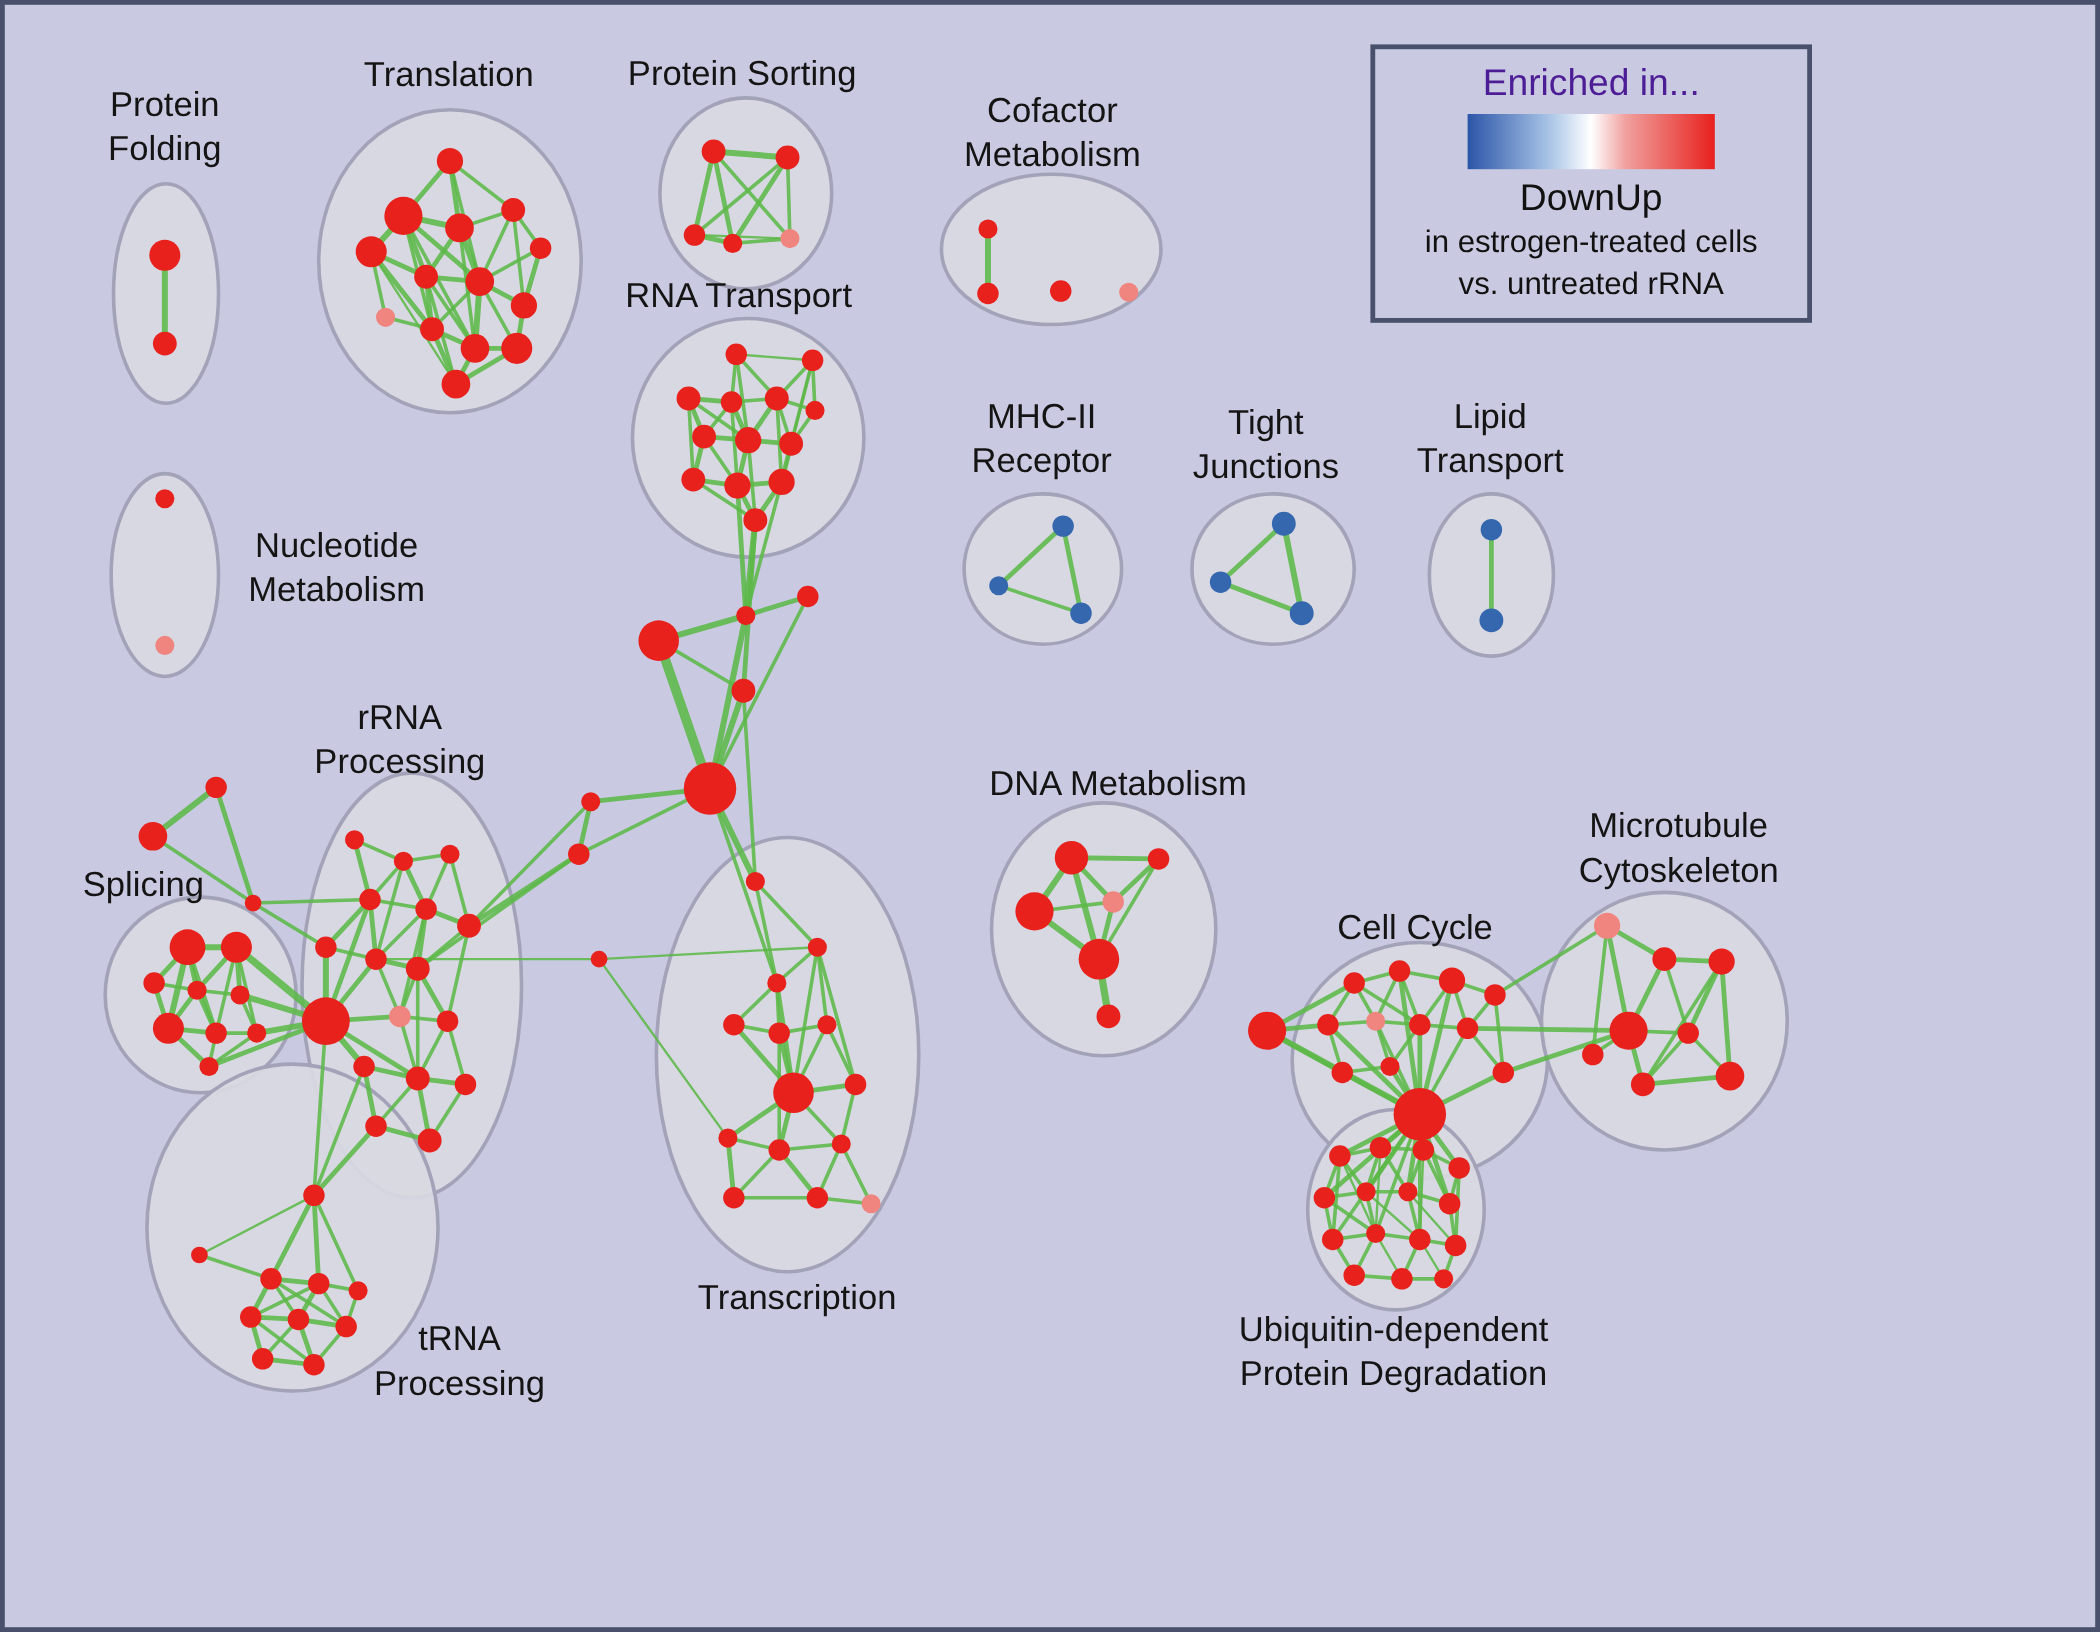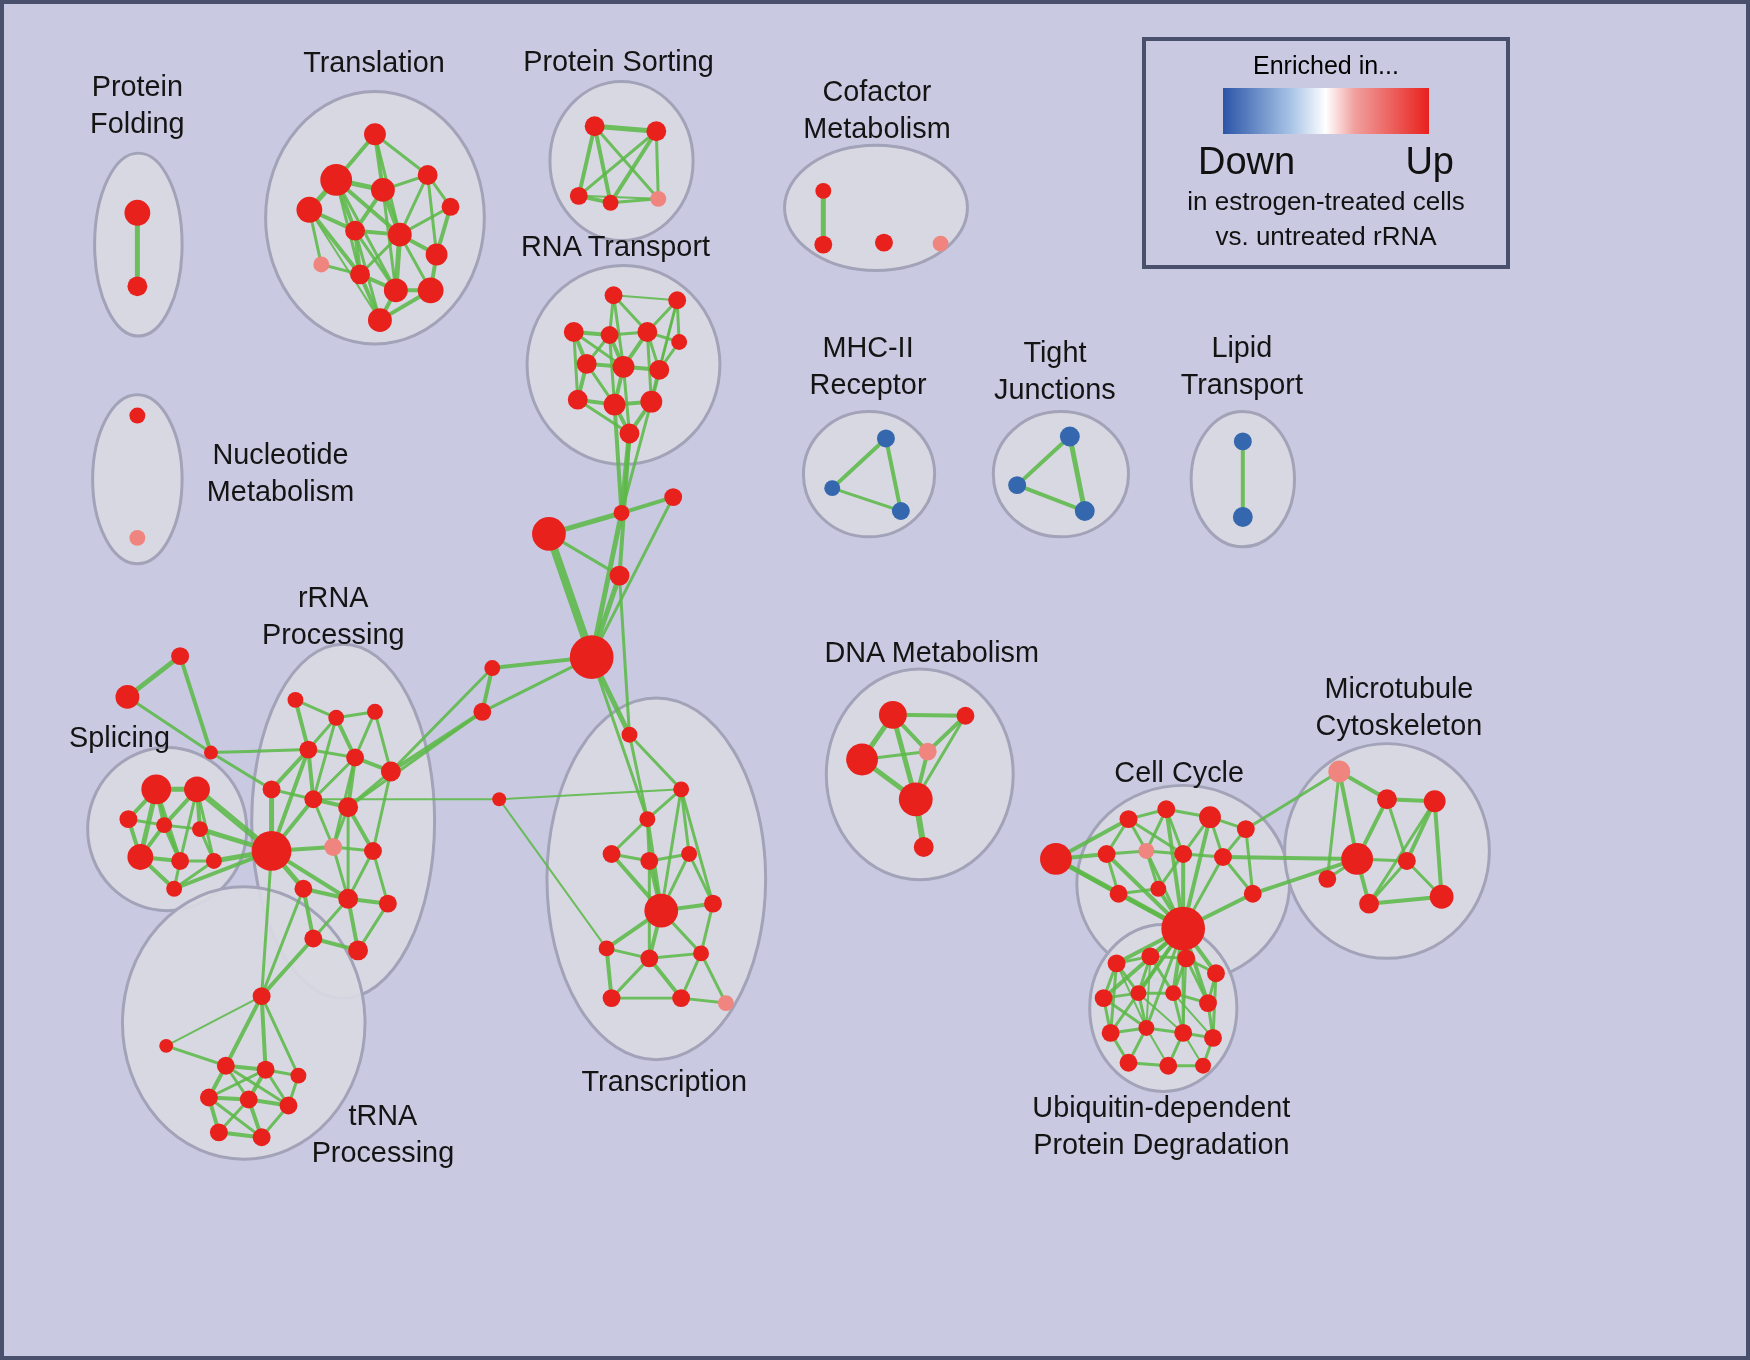--- a/index.html
+++ b/index.html
@@ -2,23 +2,23 @@
 <html><head>
 <meta charset="utf-8">
 <style>
   html,body{margin:0;padding:0;}
   body{font-family:"Liberation Sans",sans-serif;}
   .canvas{position:relative;width:1750px;height:1360px;box-sizing:border-box;overflow:hidden;}
   #network-svg{position:absolute;left:0;top:0;width:100%;height:100%;}
   #network-svg text{font-family:"Liberation Sans",sans-serif;}
   .legend{position:absolute;left:1138px;top:33px;width:368px;height:232px;border:4px solid #49506b;
           box-sizing:border-box;display:flex;flex-direction:column;align-items:center;padding-top:10px;}
-  .legend-title{font-size:25px;color:#000000;}
+  .legend-title{font-size:31px;color:#4c1d95;}
   .legend-gradient{width:206px;height:46px;margin-top:8px;}
-  .legend-row{width:256px;display:flex;justify-content:space-between;font-size:38px;color:#111;margin-top:6px;}
+  .legend-row{width:256px;display:flex;justify-content:center;font-size:31px;color:#111;margin-top:6px;}
   .legend-sub{font-size:26px;color:#111;margin-top:2px;line-height:1.25;}
 </style>
 </head>
 <body>
 
 <div class="canvas" id="figure-canvas" style="background: rgb(201, 202, 225); border: 4px solid rgb(73, 80, 107);">
   <svg id="network-svg" viewBox="0 0 1750 1360">
       <g>
         <ellipse cx="134" cy="242" rx="44" ry="92" fill="#d9d9e2" fill-opacity="0.92" stroke="#a2a2b8" stroke-width="3"></ellipse>
         <ellipse cx="372" cy="215" rx="110" ry="127" fill="#d9d9e2" fill-opacity="0.92" stroke="#a2a2b8" stroke-width="3"></ellipse>

